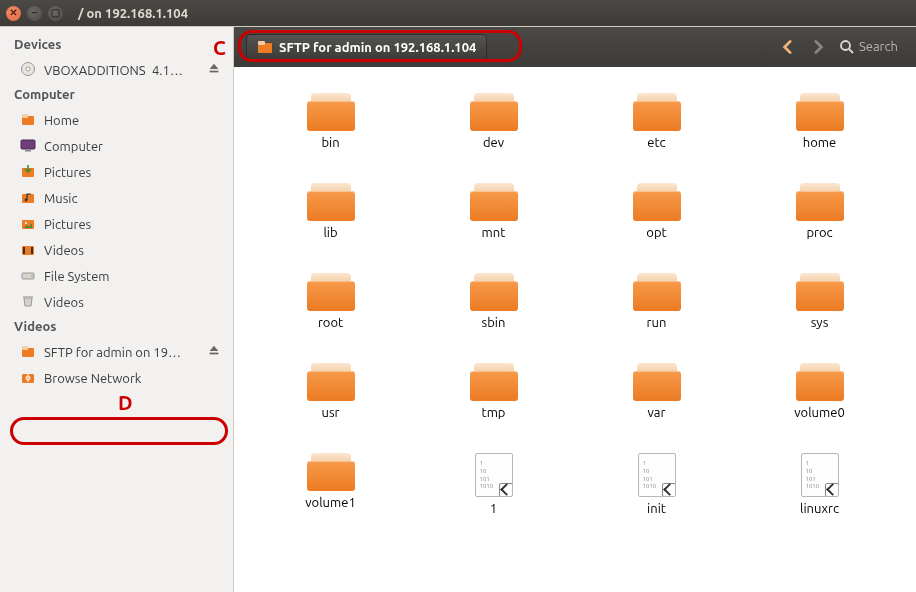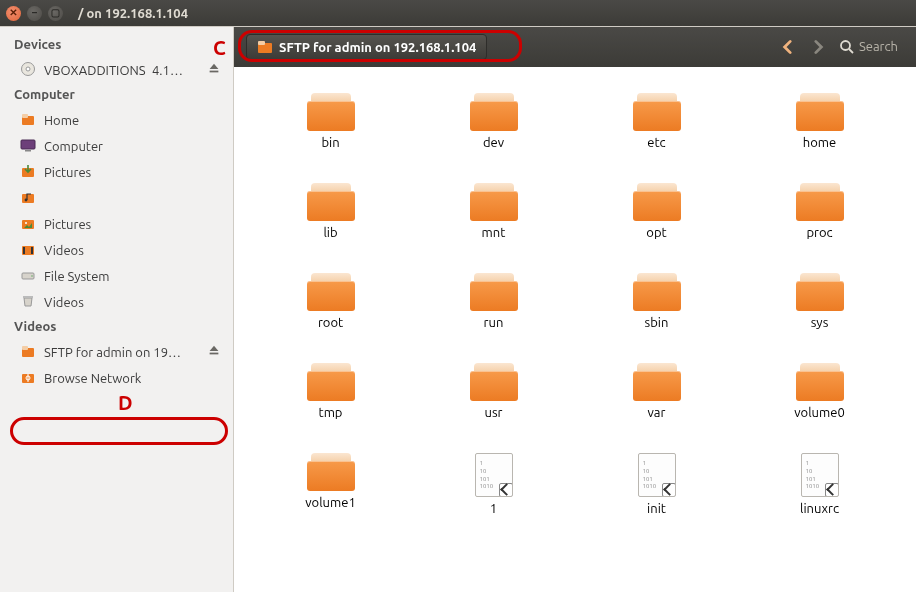--- a/index.html
+++ b/index.html
@@ -293,20 +293,21 @@
           <span class="label">Pictures</span>
         </div>
         <div class="side-item">
           <span class="sicon">
             <svg viewBox="0 0 16 16">
               <rect x="2" y="5" width="12" height="9" rx="1" fill="#ec7b23"></rect>
               <circle cx="6" cy="11" r="1.4" fill="#333"></circle>
               <path d="M7 11 V5 h4" stroke="#333" stroke-width="1.2" fill="none"></path>
             </svg>
           </span>
+          <span class="label">Music</span>
         </div>
         <div class="side-item">
           <span class="sicon">
             <svg viewBox="0 0 16 16">
               <rect x="2" y="5" width="12" height="9" rx="1" fill="#ec7b23"></rect>
               <circle cx="6" cy="8" r="1" fill="#fff"></circle>
               <path d="M4 13 l3 -3 l2 2 l3 -4 v5 z" fill="#4a8a3a"></path>
             </svg>
           </span>
           <span class="label">Pictures</span>
@@ -468,49 +469,49 @@
             <div class="folder-back"></div>
             <div class="folder-front"></div>
           </div>
           <div class="file-label">root</div>
         </div>
         <div class="file-item">
           <div class="folder-ico">
             <div class="folder-back"></div>
             <div class="folder-front"></div>
           </div>
+          <div class="file-label">sbin</div>
+        </div>
+        <div class="file-item">
+          <div class="folder-ico">
+            <div class="folder-back"></div>
+            <div class="folder-front"></div>
+          </div>
           <div class="file-label">run</div>
         </div>
         <div class="file-item">
           <div class="folder-ico">
             <div class="folder-back"></div>
             <div class="folder-front"></div>
           </div>
-          <div class="file-label">sbin</div>
-        </div>
-        <div class="file-item">
-          <div class="folder-ico">
-            <div class="folder-back"></div>
-            <div class="folder-front"></div>
-          </div>
           <div class="file-label">sys</div>
         </div>
         <div class="file-item">
           <div class="folder-ico">
             <div class="folder-back"></div>
             <div class="folder-front"></div>
           </div>
+          <div class="file-label">usr</div>
+        </div>
+        <div class="file-item">
+          <div class="folder-ico">
+            <div class="folder-back"></div>
+            <div class="folder-front"></div>
+          </div>
           <div class="file-label">tmp</div>
-        </div>
-        <div class="file-item">
-          <div class="folder-ico">
-            <div class="folder-back"></div>
-            <div class="folder-front"></div>
-          </div>
-          <div class="file-label">usr</div>
         </div>
         <div class="file-item">
           <div class="folder-ico">
             <div class="folder-back"></div>
             <div class="folder-front"></div>
           </div>
           <div class="file-label">var</div>
         </div>
         <div class="file-item">
           <div class="folder-ico">

